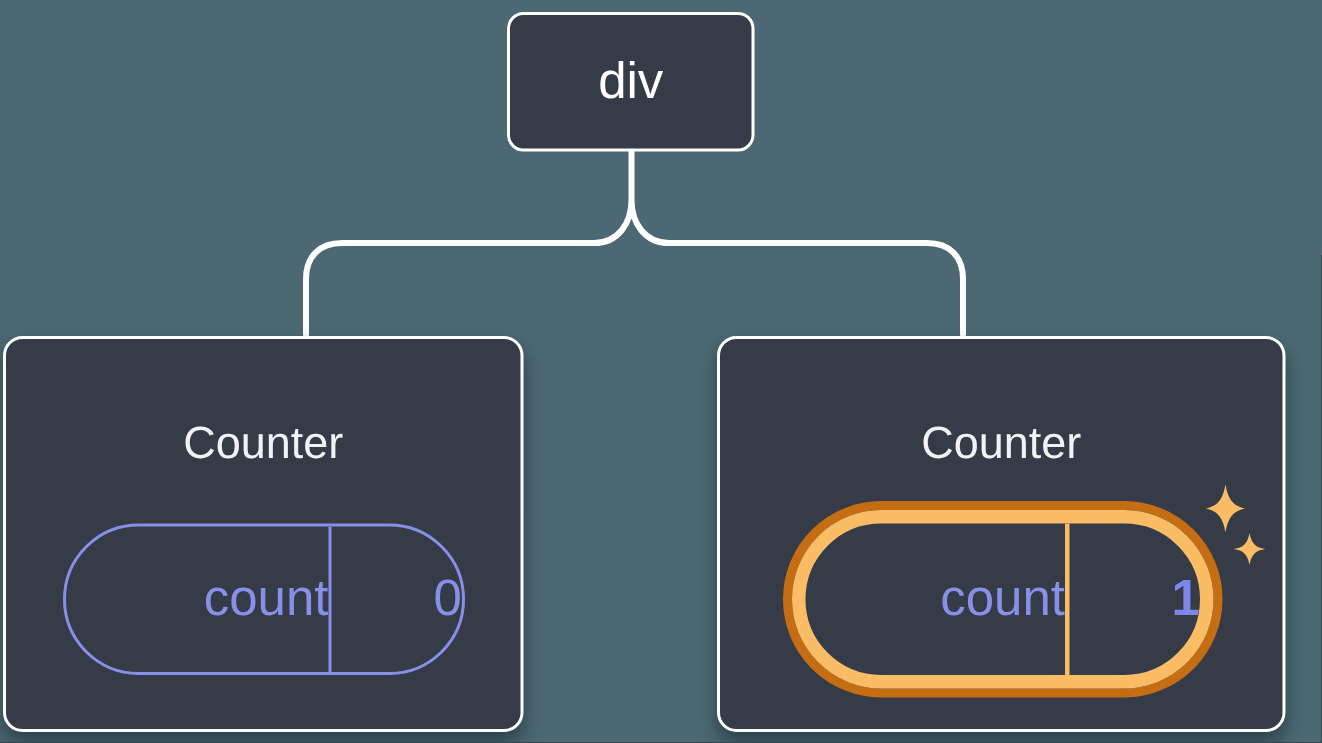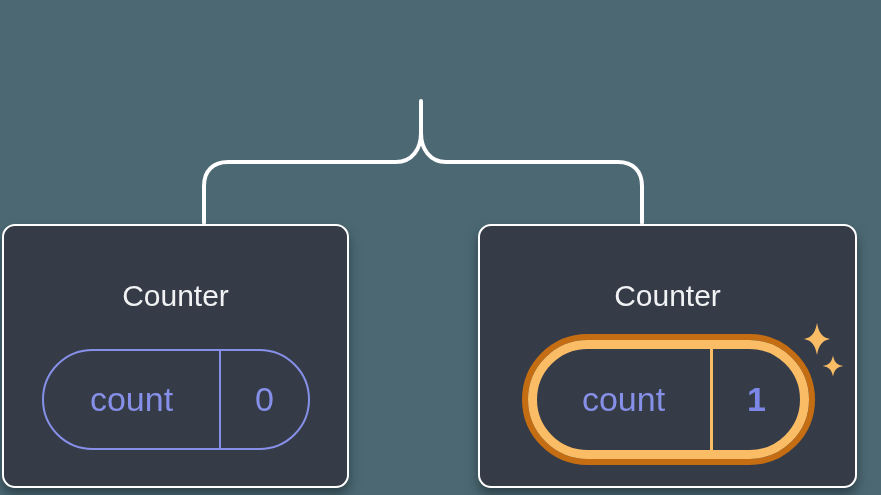--- a/index.html
+++ b/index.html
@@ -77,21 +77,21 @@
     border-radius: 999px;
     display: flex;
     align-items: stretch;
     overflow: hidden;
   }
   .pill-plain .seg-name    { width: 175px; }
   .pill-plain .pill-divider { width: 2px; background: var(--purple, #8790e8); }
   .seg {
     display: flex;
     align-items: center;
-    justify-content: center;
+    justify-content: flex-end;
   }
   .seg-value { flex: 1; }
   .state-name, .state-value {
     color: var(--purple, #8790e8);
     font-size: 34px;
   }
   .pill-ring-outer {
     position: absolute;
     left: 42px;
     top: 108px;
@@ -129,20 +129,23 @@
 <body>
 
 <div class="canvas">
 
   <svg class="connector-svg" width="881" height="495" viewBox="0 0 881 495" aria-hidden="true">
     <path class="connector-path" d="M421 101 L421 133
              M421 133 C421 149 412 162 396 162 L228 162 C213 162 204 171 204 186 L204 223
              M421 133 C421 149 430 162 446 162 L618 162 C633 162 642 171 642 186 L642 223"></path>
   </svg>
 
+  <div class="root-node">
+    <span class="root-label">div</span>
+  </div>
 
   <div class="card card-left">
     <div class="card-title">Counter</div>
     <div class="pill-plain">
       <div class="seg seg-name">
         <span class="state-name">count</span>
       </div>
       <div class="pill-divider"></div>
       <div class="seg seg-value">
         <span class="state-value">0</span>

